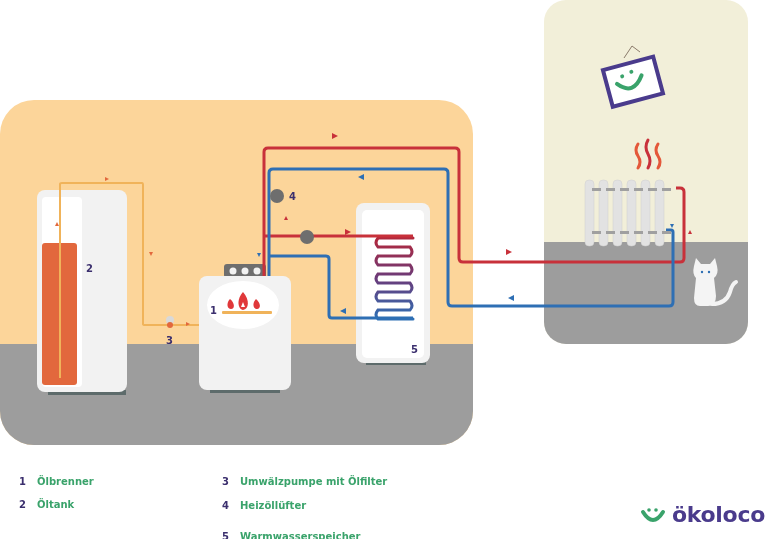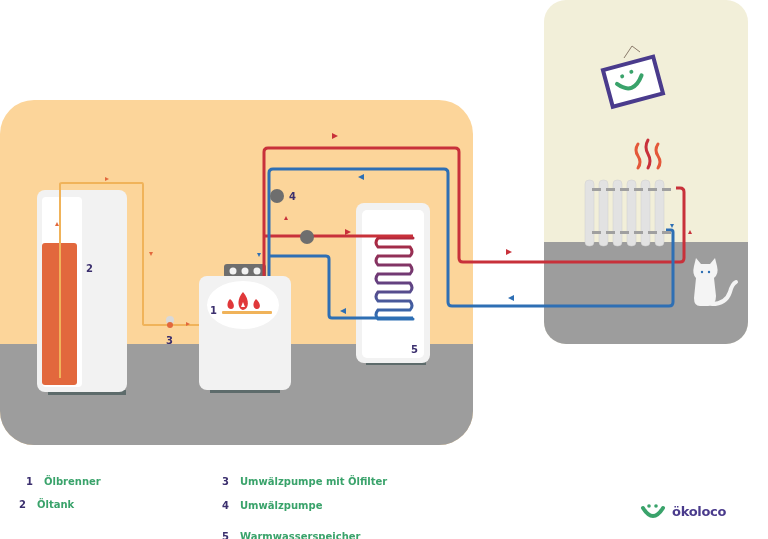--- a/index.html
+++ b/index.html
@@ -4,21 +4,21 @@
 <style>
   html, body { margin: 0; padding: 0; background: #ffffff; }
   body { width: 768px; height: 539px; position: relative; overflow: hidden;
          font-family: "DejaVu Sans", sans-serif; }
   #diagram { position: absolute; left: 0; top: 0; }
   .legend { position: absolute; font-size: 10px; font-weight: bold; }
   .legend-item { position: absolute; white-space: nowrap; }
   .legend-num { color: #3b2f6e; display: inline-block; width: 18px; }
   .legend-label { color: #3aa36b; }
   .logo { position: absolute; left: 640px; top: 502px; display: flex; align-items: center; }
-  .logo-text { color: #4a3b8c; font-weight: bold; font-size: 13px; margin-left: 6px; letter-spacing: -0.3px; }
+  .logo-text { color: #4a3b8c; font-weight: bold; font-size: 22px; margin-left: 6px; letter-spacing: -0.3px; }
   .num-label { font-family: "DejaVu Sans", sans-serif; font-weight: bold; font-size: 10px; fill: #3b2f6e; }
 </style>
 </head>
 <body>
 
 <svg id="diagram" width="768" height="470" viewBox="0 0 768 470">
   <defs>
     <clipPath id="basementClip">
         <rect x="0" y="100" width="473" height="345" rx="34"></rect>
       </clipPath>
@@ -158,31 +158,31 @@
 
   <g fill="#f4f4f4">
     <path d="M694 266 L696 258 L701 264 H710 L715 258 L717 266 Q719 274 714 278 L716 296 Q716 306 708 306 H700 Q694 306 694 298 L696 278 Q692 274 694 266 Z"></path>
     <path d="M712 304 Q726 304 730 292 Q732 284 736 282" fill="none" stroke="#f4f4f4" stroke-width="4" stroke-linecap="round"></path>
     <circle cx="702" cy="272" r="1.2" fill="#2e6fb4"></circle>
     <circle cx="709" cy="272" r="1.2" fill="#2e6fb4"></circle>
   </g>
 </svg>
 
 <div class="legend">
-  <div class="legend-item" style="left:26px; top:476px;">
+  <div class="legend-item" style="left:19px; top:476px;">
     <span class="legend-num">1</span><span class="legend-label">Ölbrenner</span>
   </div>
   <div class="legend-item" style="left:19px; top:499px;">
     <span class="legend-num">2</span><span class="legend-label">Öltank</span>
   </div>
   <div class="legend-item" style="left:222px; top:476px;">
     <span class="legend-num">3</span><span class="legend-label">Umwälzpumpe mit Ölfilter</span>
   </div>
   <div class="legend-item" style="left:222px; top:500px;">
-    <span class="legend-num">4</span><span class="legend-label">Umwälzpumpe</span>
+    <span class="legend-num">4</span><span class="legend-label">Heizöllüfter</span>
   </div>
   <div class="legend-item" style="left:222px; top:531px;">
     <span class="legend-num">5</span><span class="legend-label">Warmwasserspeicher</span>
   </div>
 </div>
 
 <div class="logo">
   <svg width="26" height="18" viewBox="0 0 26 18">
     <circle cx="9" cy="4" r="1.8" fill="#3aa36b"></circle>
     <circle cx="16" cy="4" r="1.8" fill="#3aa36b"></circle>

